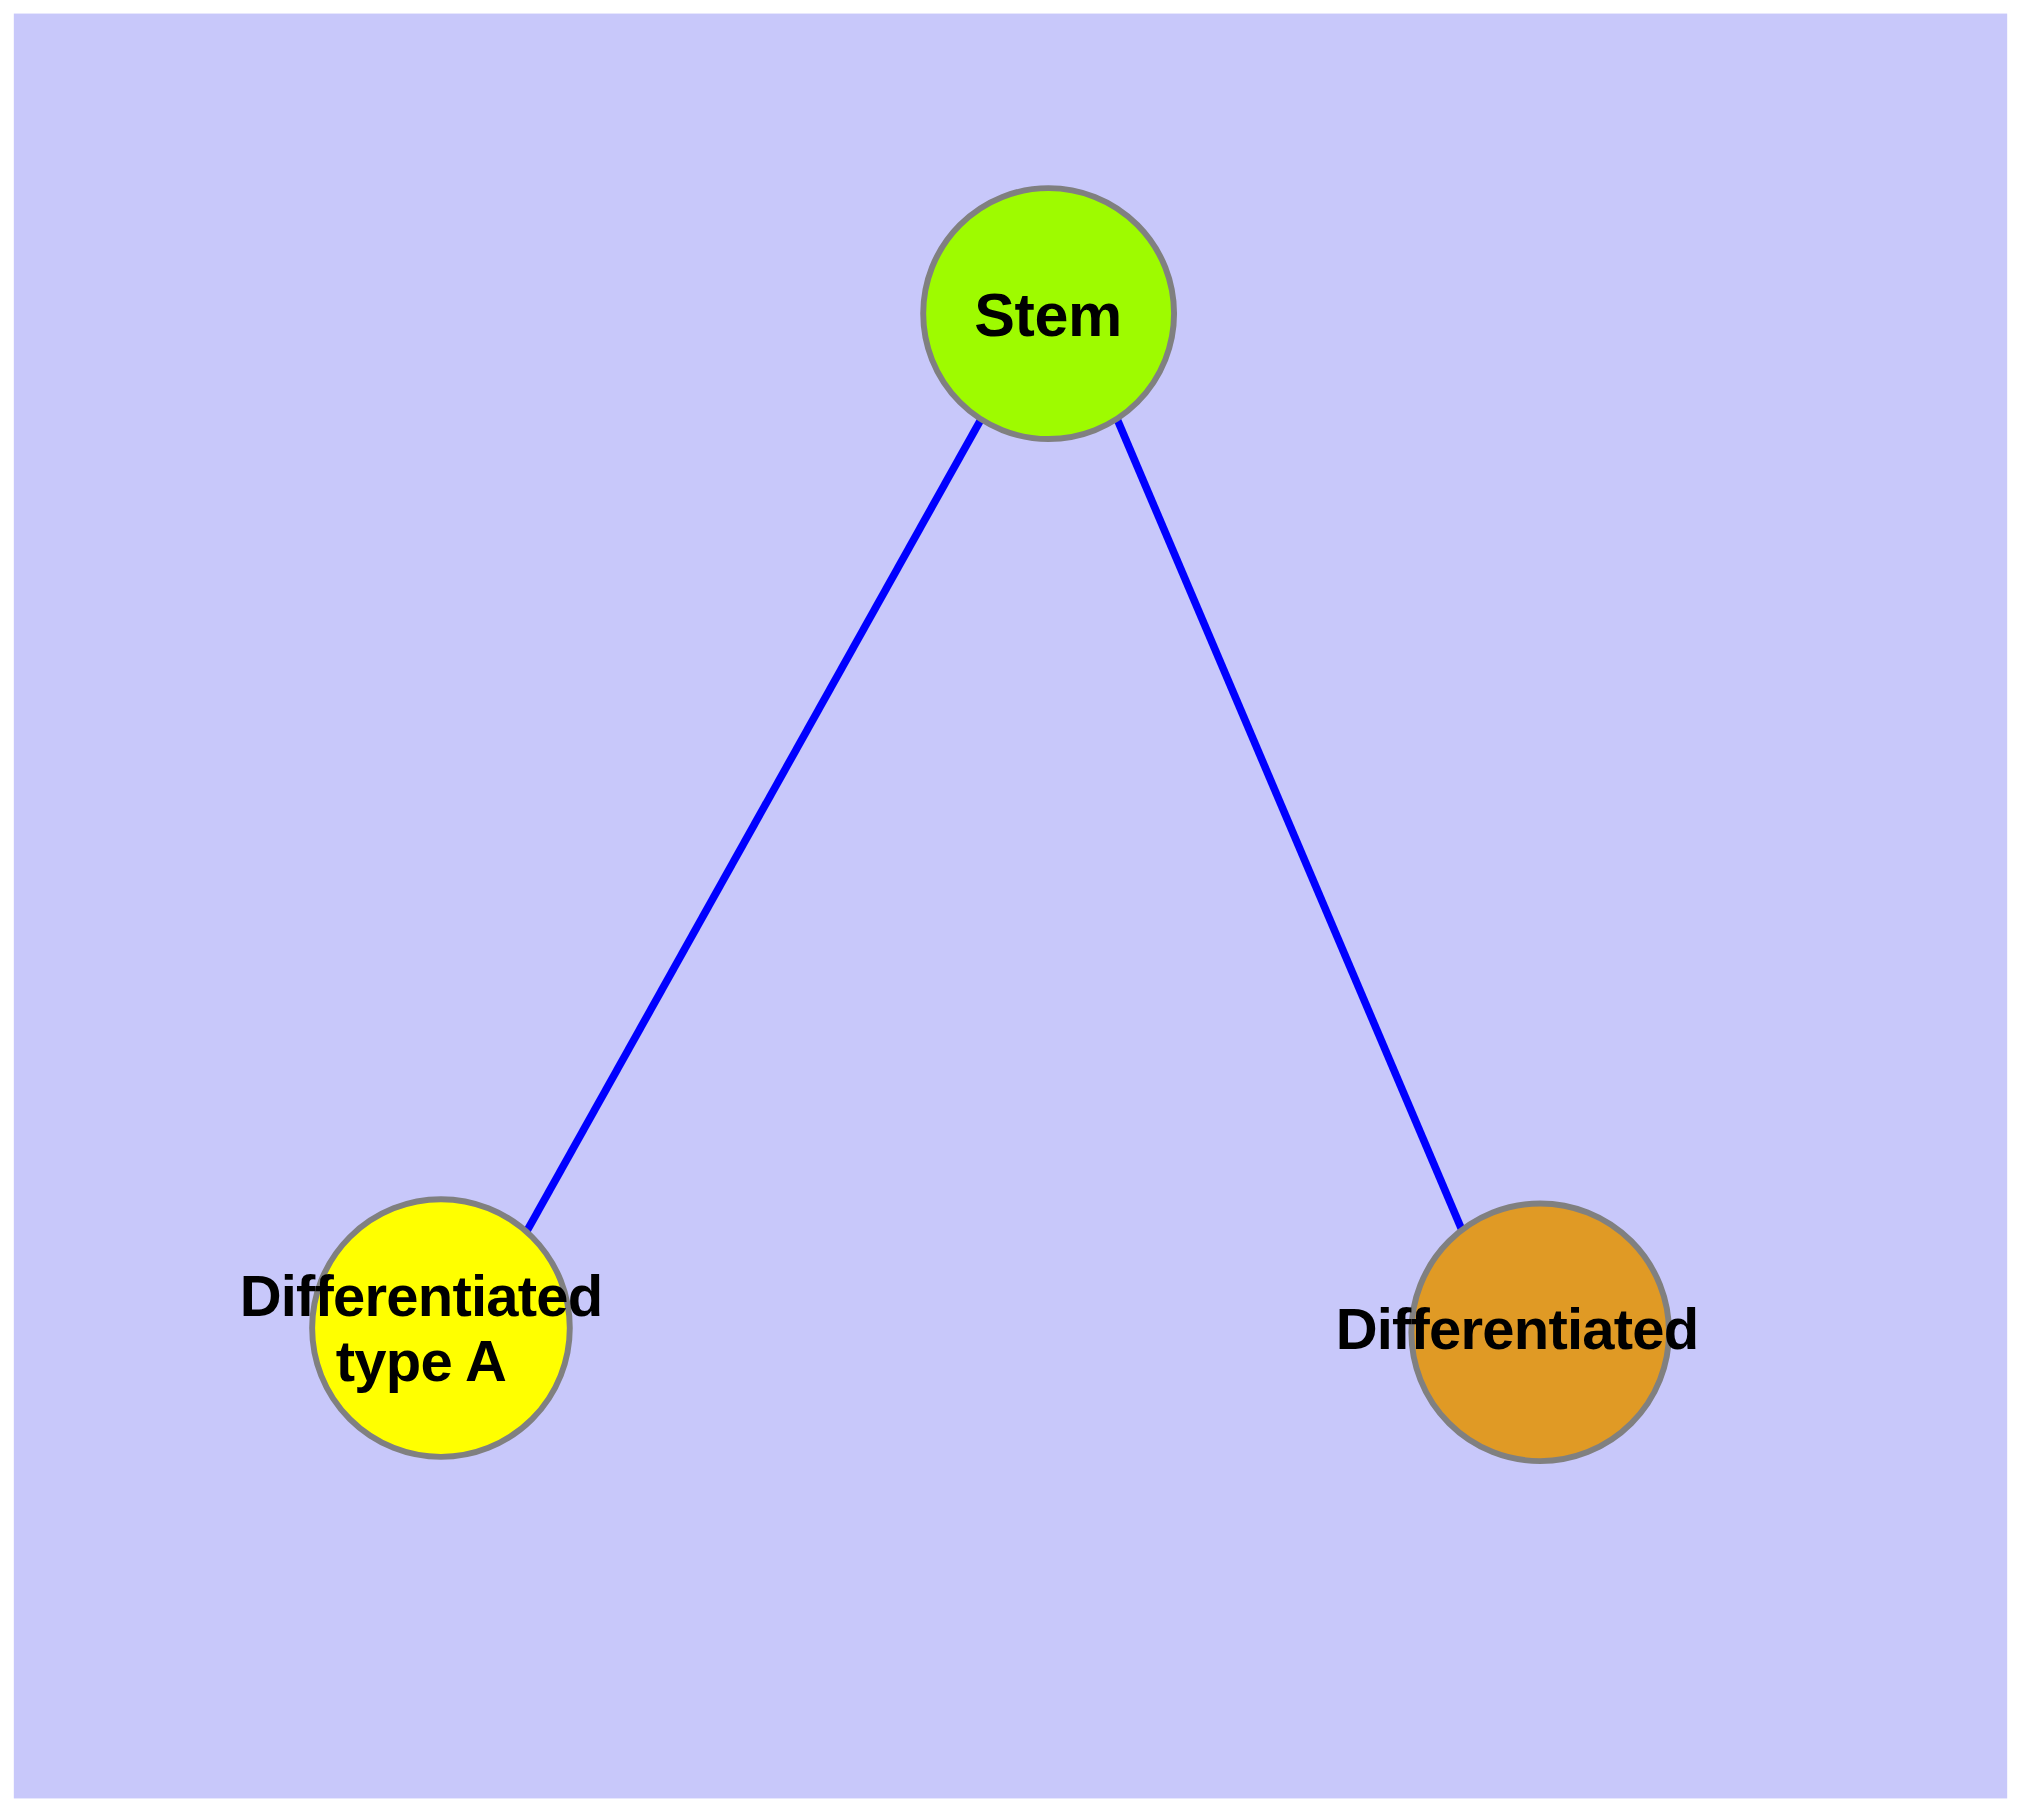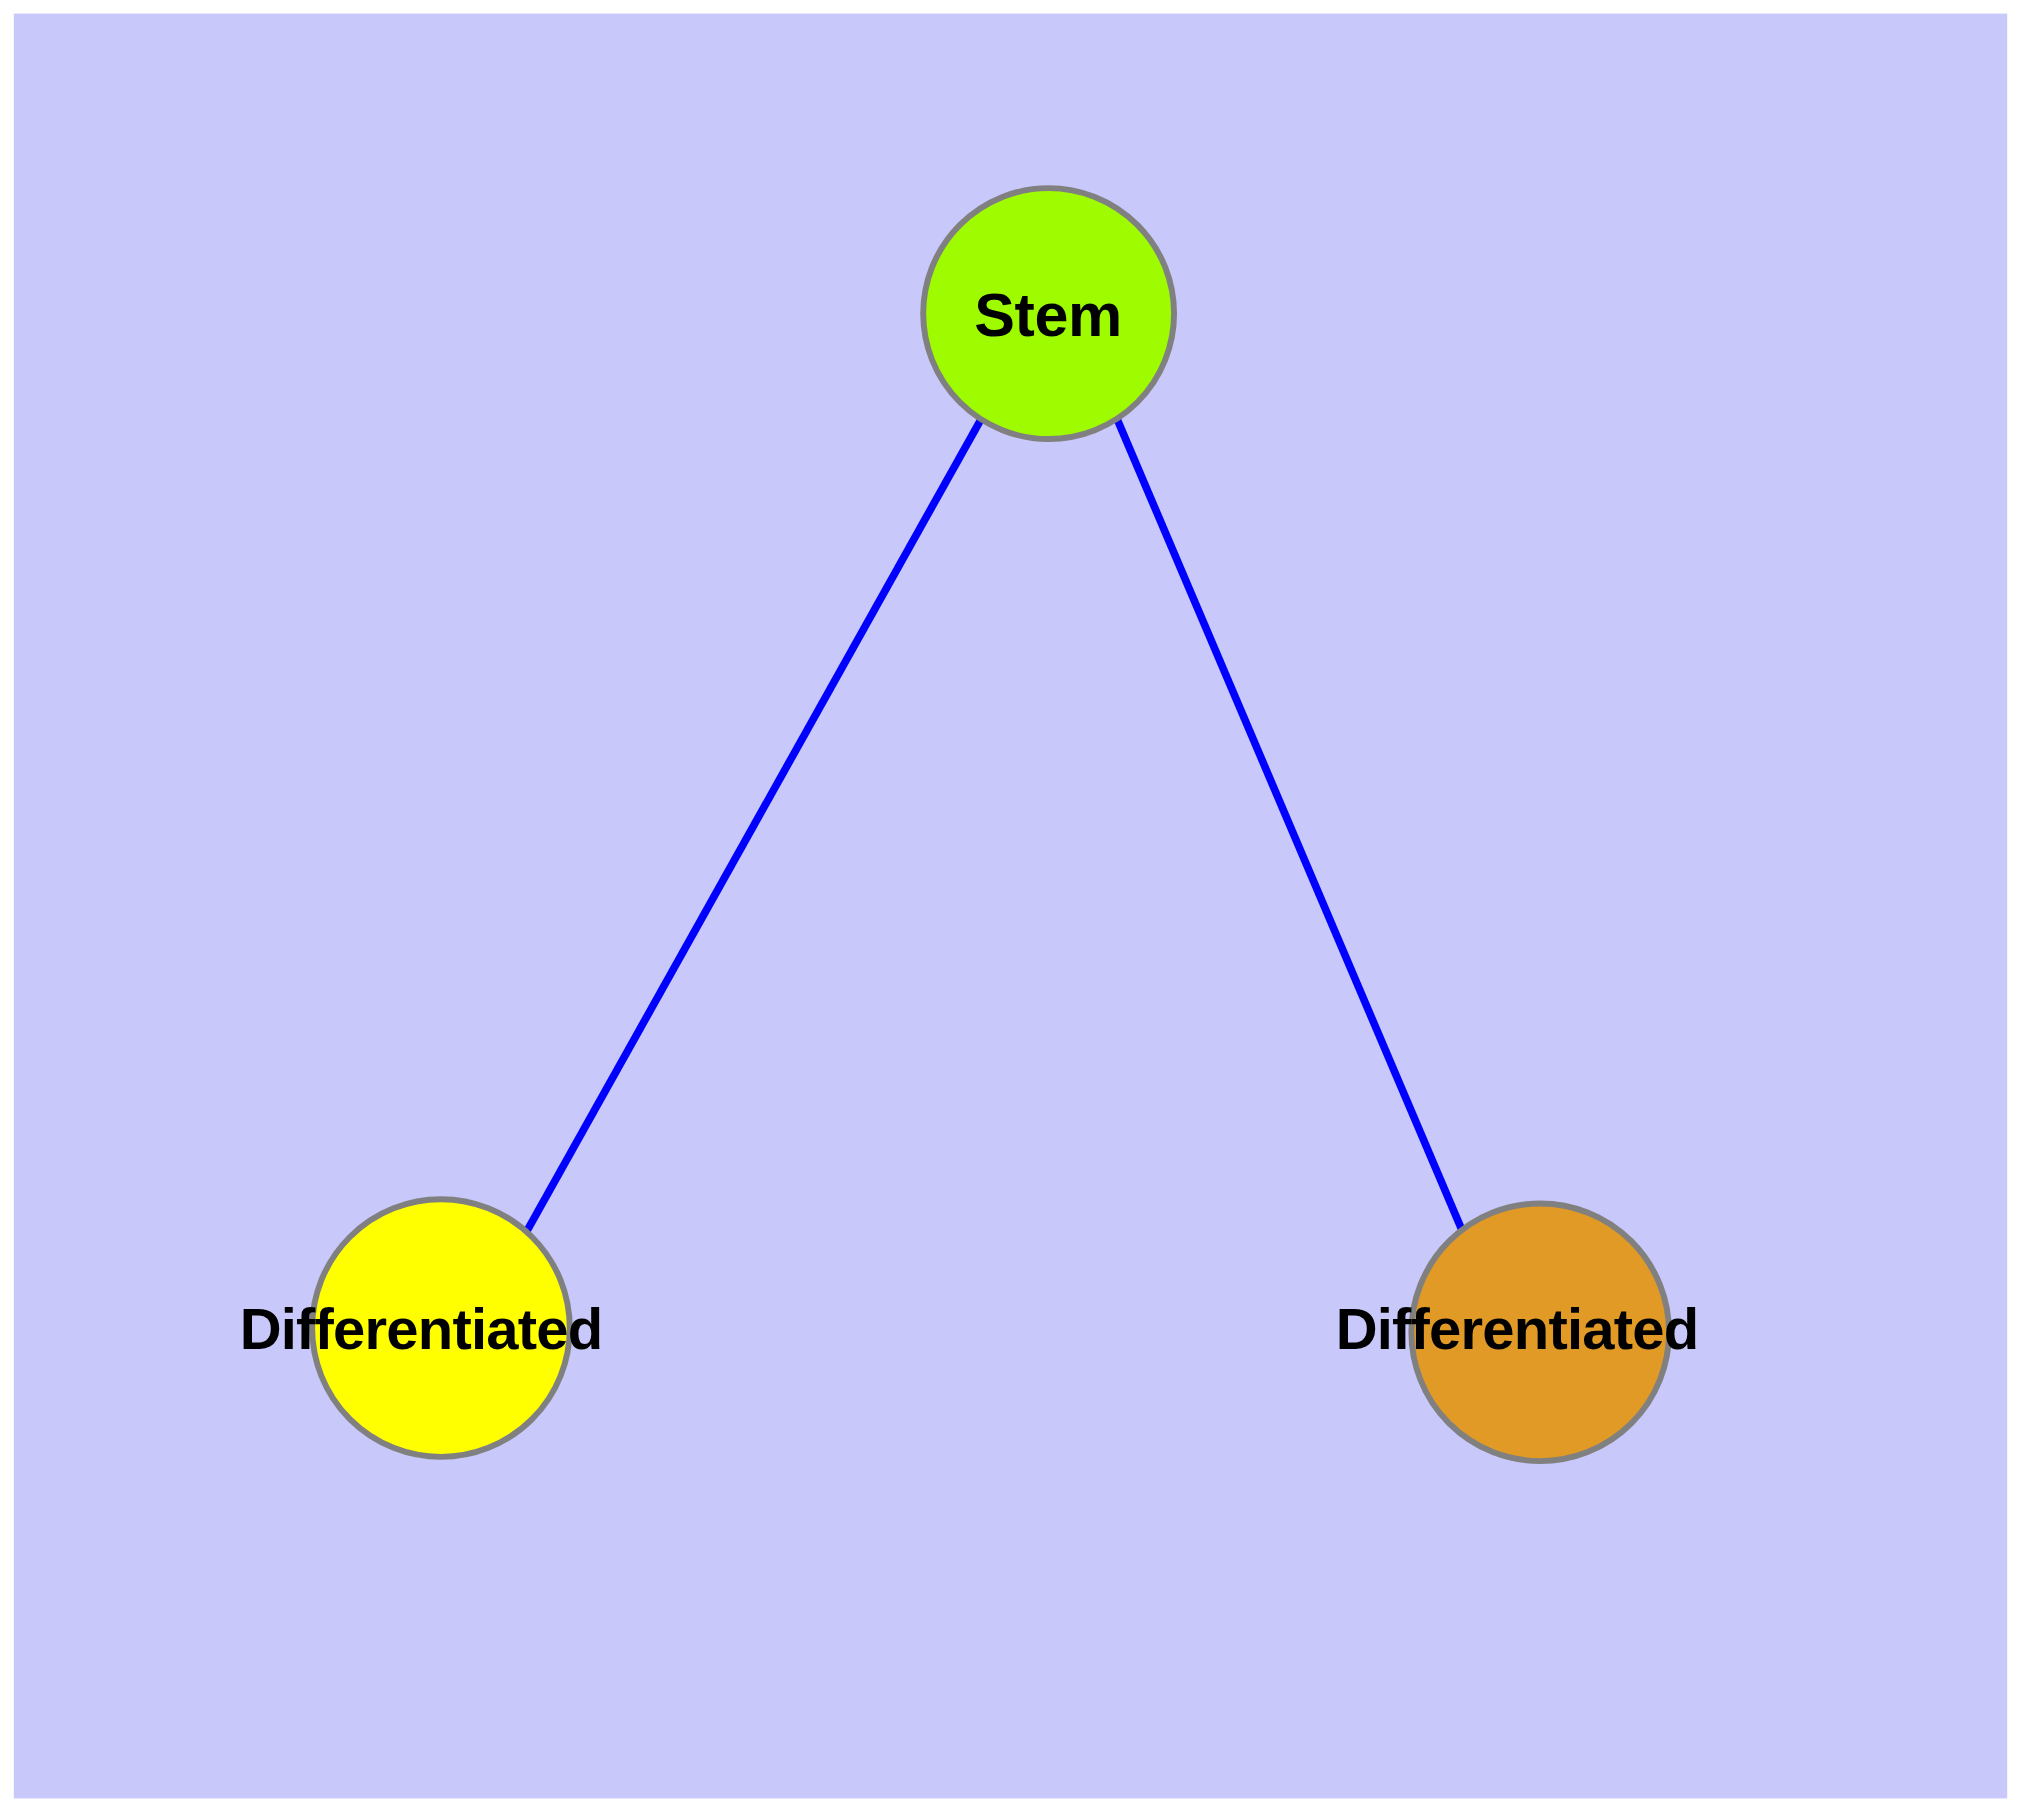--- a/index.html
+++ b/index.html
@@ -62,19 +62,19 @@
         </g>
       <g id="nodes-layer">
           <circle cx="1237" cy="370" r="148" fill="#9efb00" stroke="#808080" stroke-width="7"></circle>
           <circle cx="520" cy="1567" r="152" fill="#ffff00" stroke="#808080" stroke-width="7"></circle>
           <circle cx="1817" cy="1572" r="152" fill="#e09a25" stroke="#808080" stroke-width="7"></circle>
         </g>
     </svg>
 
     <div id="labels-layer">
         <div class="node-label stem-label" style="left: 1048px; top: 315px; font-size: 61px; color: rgb(0, 0, 0);"><div>Stem</div></div>
-        <div class="node-label leaf-label" style="left: 421px; top: 1329px; font-size: 58px; color: rgb(0, 0, 0);"><div>Differentiated</div></div>
+        <div class="node-label leaf-label" style="left: 421px; top: 1329px; font-size: 58px; color: rgb(0, 0, 0);"><div>Differentiated</div><div>type A</div></div>
         <div class="node-label leaf-label" style="left: 1517px; top: 1329px; font-size: 58px; color: rgb(0, 0, 0);"><div>Differentiated</div></div>
       </div>
 
   </div>
 </div>
 
 
 </body></html>

